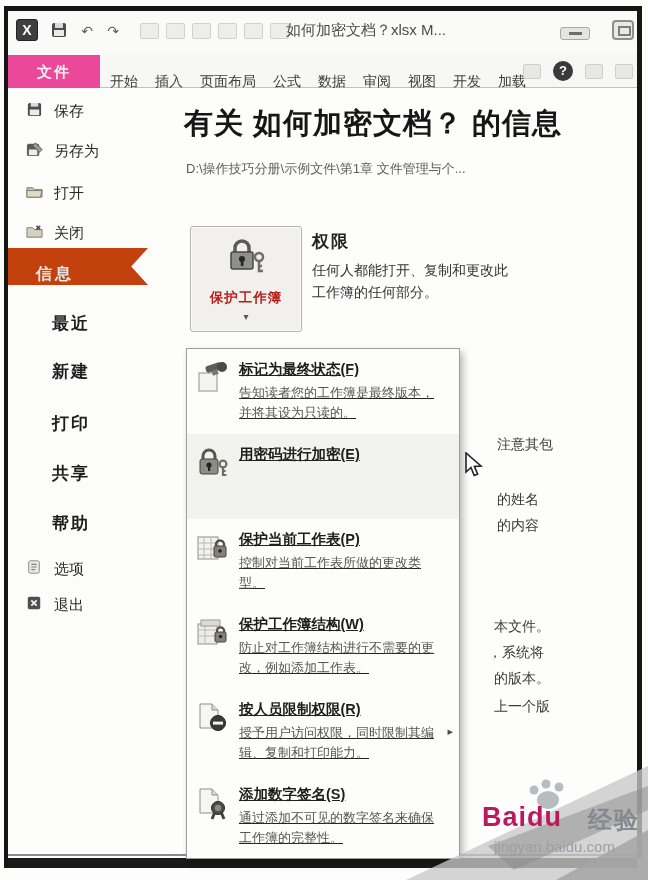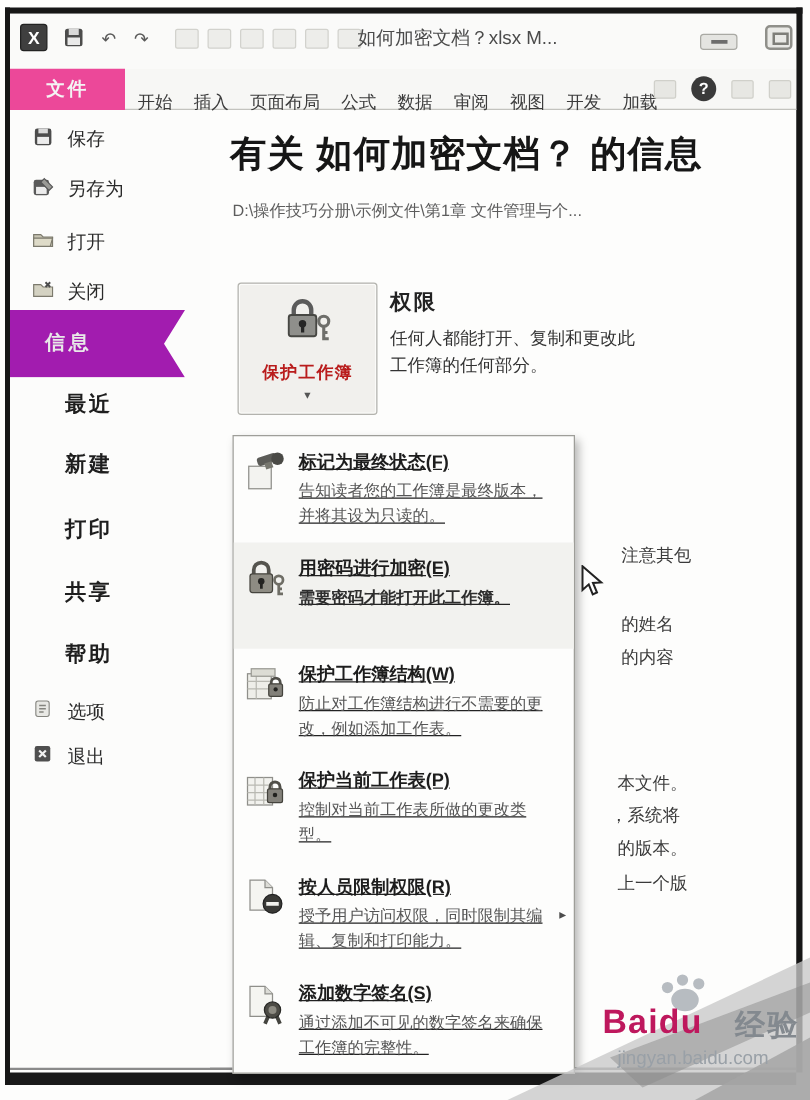--- a/index.html
+++ b/index.html
@@ -32,21 +32,21 @@
   .ribbon-right { position:absolute; right:4px; top:6px; display:flex; gap:12px; align-items:center; }
   .rr-faded { width:18px; height:15px; background:#e7e7e3; border:1px solid #d0d0ca; border-radius:2px; }
   .help-btn { width:20px; height:20px; border-radius:50%; background:#3a3a3a; color:#fff; font-size:13px; font-weight:bold; text-align:center; line-height:20px; }
 
   
   .sidebar { position:absolute; left:8px; top:88px; width:160px; height:766px; background:#fcfcfb; }
   .sb-item { position:absolute; left:0; width:160px; height:26px; cursor:default; }
   .sb-icon { position:absolute; left:18px; top:1px; }
   .sb-label { position:absolute; left:46px; top:2px; font-size:15px; color:#2a2a2a; }
   .sb-plain { position:absolute; left:44px; font-size:17px; color:#1e1e1e; font-weight:bold; letter-spacing:2px; }
-  .info-banner { position:absolute; left:0; top:160px; width:140px; height:54px; background:#a21caf;
+  .info-banner { position:absolute; left:0; top:160px; width:140px; height:37px; background:#c2410c;
     clip-path:polygon(0 0,100% 0,88% 50%,100% 100%,0 100%); }
   .info-banner span { position:absolute; left:28px; top:16px; color:#e8e8e8; font-size:16px; font-weight:bold; letter-spacing:3px; }
 
   
   .page-title { position:absolute; left:184px; top:104px; font-size:29px; font-weight:bold; color:#161616; letter-spacing:1px; white-space:nowrap; }
   .doc-path { position:absolute; left:186px; top:160px; font-size:13px; color:#5d5d5d; white-space:nowrap; }
 
   .protect-btn { position:absolute; left:190px; top:226px; width:112px; height:106px; background:#f1f0ed; border:1px solid #b3b3ae; border-radius:3px; box-shadow:inset 0 0 0 1px #fbfbf9; }
   .protect-btn .picon { position:absolute; left:34px; top:8px; }
   .protect-label { position:absolute; left:0; top:62px; width:100%; text-align:center; font-size:13.5px; font-weight:bold; color:#b91c1c; letter-spacing:1px; }
@@ -230,44 +230,43 @@
     <div class="menu-item hovered">
       <svg class="micon" width="34" height="34" viewBox="0 0 34 34">
         <path d="M7 14 v-4 a6 6 0 0 1 12 0 v4" fill="none" stroke="#55544e" stroke-width="3"></path>
         <rect x="4" y="13" width="18" height="15" rx="2" fill="#8e8c83" stroke="#45443e"></rect>
         <circle cx="13" cy="19" r="2.6" fill="#232321"></circle>
           <rect x="12" y="19" width="2.2" height="6" fill="#232321"></rect>
         <circle cx="27" cy="18" r="3.4" fill="none" stroke="#6f6e66" stroke-width="2.2"></circle>
         <path d="M27 21 v8 h3.4 M27 25 h2.6" fill="none" stroke="#6f6e66" stroke-width="2.2"></path>
       </svg>
       <div class="mi-title">用密码进行加密(E)</div>
-      <div class="mi-desc">需要密码才能打开此工作簿。</div>
+    </div>
+    <div class="menu-item">
+      <svg class="micon" width="34" height="34" viewBox="0 0 34 34">
+        <rect x="2" y="6" width="20" height="22" fill="#f2f2ee" stroke="#8f8f8a"></rect>
+        <path d="M2 12 h20 M2 18 h20 M2 24 h20 M8 6 v22 M15 6 v22" stroke="#b9b9b2" stroke-width="1"></path>
+        <path d="M20 16 v-2.5 a4 4 0 0 1 8 0 V16" fill="none" stroke="#504f49" stroke-width="2.4"></path>
+        <rect x="18" y="15" width="12" height="11" rx="1.5" fill="#83817a" stroke="#44433d"></rect>
+        <circle cx="24" cy="20" r="1.8" fill="#22221f"></circle>
+      </svg>
+      <div class="mi-title">保护当前工作表(P)</div>
+      <div class="mi-desc">控制对当前工作表所做的更改类型。</div>
     </div>
     <div class="menu-item">
       <svg class="micon" width="34" height="34" viewBox="0 0 34 34">
         <rect x="2" y="8" width="19" height="20" fill="#eeeee9" stroke="#8f8f8a"></rect>
         <path d="M2 14 h19 M2 20 h19 M9 8 v20" stroke="#b9b9b2" stroke-width="1"></path>
         <rect x="5" y="4" width="19" height="6" fill="#dcdcd4" stroke="#9a9a93"></rect>
         <path d="M21 17 v-2 a3.6 3.6 0 0 1 7.2 0 V17" fill="none" stroke="#504f49" stroke-width="2.2"></path>
         <rect x="19" y="16" width="11" height="10" rx="1.5" fill="#83817a" stroke="#44433d"></rect>
         <circle cx="24.5" cy="20.5" r="1.7" fill="#22221f"></circle>
       </svg>
       <div class="mi-title">保护工作簿结构(W)</div>
       <div class="mi-desc">防止对工作簿结构进行不需要的更改，例如添加工作表。</div>
-    </div>
-    <div class="menu-item">
-      <svg class="micon" width="34" height="34" viewBox="0 0 34 34">
-        <rect x="2" y="6" width="20" height="22" fill="#f2f2ee" stroke="#8f8f8a"></rect>
-        <path d="M2 12 h20 M2 18 h20 M2 24 h20 M8 6 v22 M15 6 v22" stroke="#b9b9b2" stroke-width="1"></path>
-        <path d="M20 16 v-2.5 a4 4 0 0 1 8 0 V16" fill="none" stroke="#504f49" stroke-width="2.4"></path>
-        <rect x="18" y="15" width="12" height="11" rx="1.5" fill="#83817a" stroke="#44433d"></rect>
-        <circle cx="24" cy="20" r="1.8" fill="#22221f"></circle>
-      </svg>
-      <div class="mi-title">保护当前工作表(P)</div>
-      <div class="mi-desc">控制对当前工作表所做的更改类型。</div>
     </div>
     <div class="menu-item">
       <svg class="micon" width="34" height="34" viewBox="0 0 34 34">
         <path d="M4 3 h12 l6 6 v18 H4 Z" fill="#f5f5f1" stroke="#8f8f8a"></path>
         <path d="M16 3 v6 h6" fill="#dcdcd6" stroke="#8f8f8a"></path>
         <circle cx="22" cy="22" r="7.5" fill="#3a3a37" stroke="#222"></circle>
         <rect x="17" y="20.6" width="10" height="3" fill="#f2f2ee"></rect>
       </svg>
       <div class="mi-title">按人员限制权限(R)</div>
       <div class="mi-desc">授予用户访问权限，同时限制其编辑、复制和打印能力。</div>

